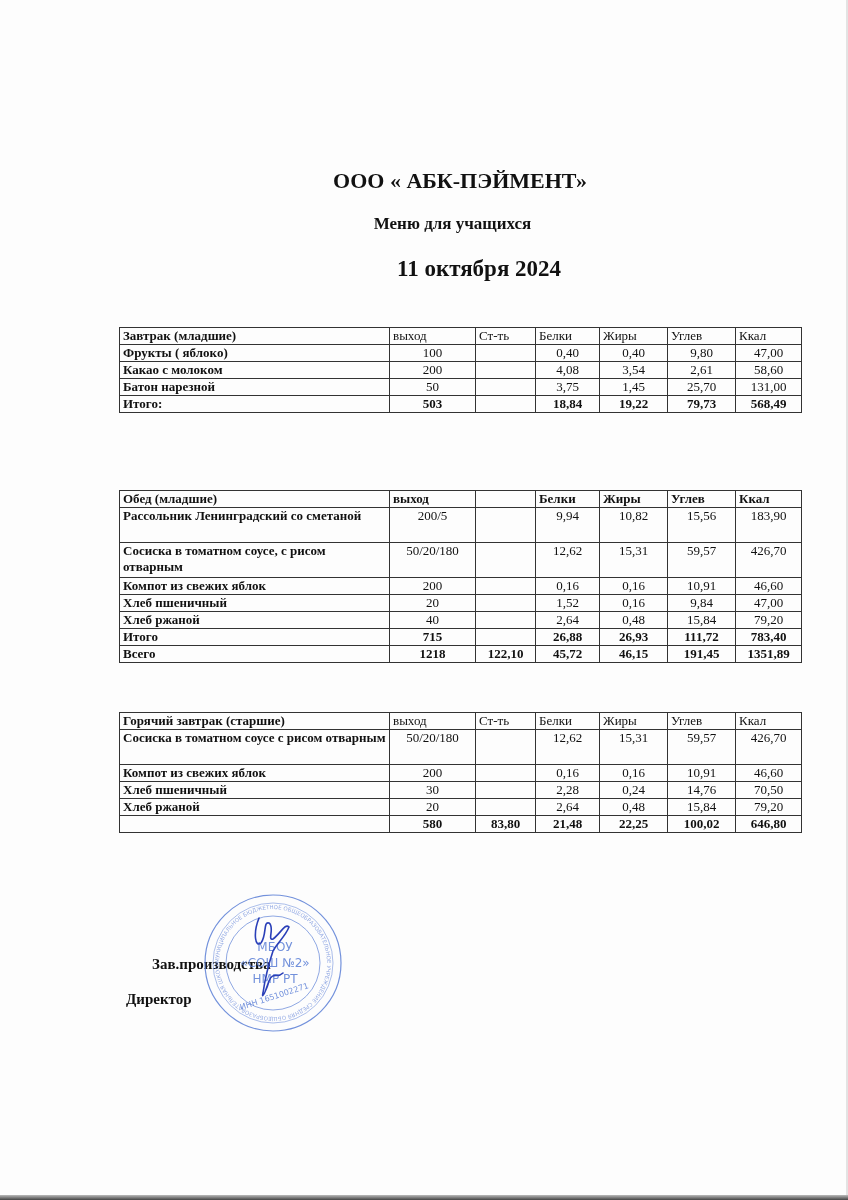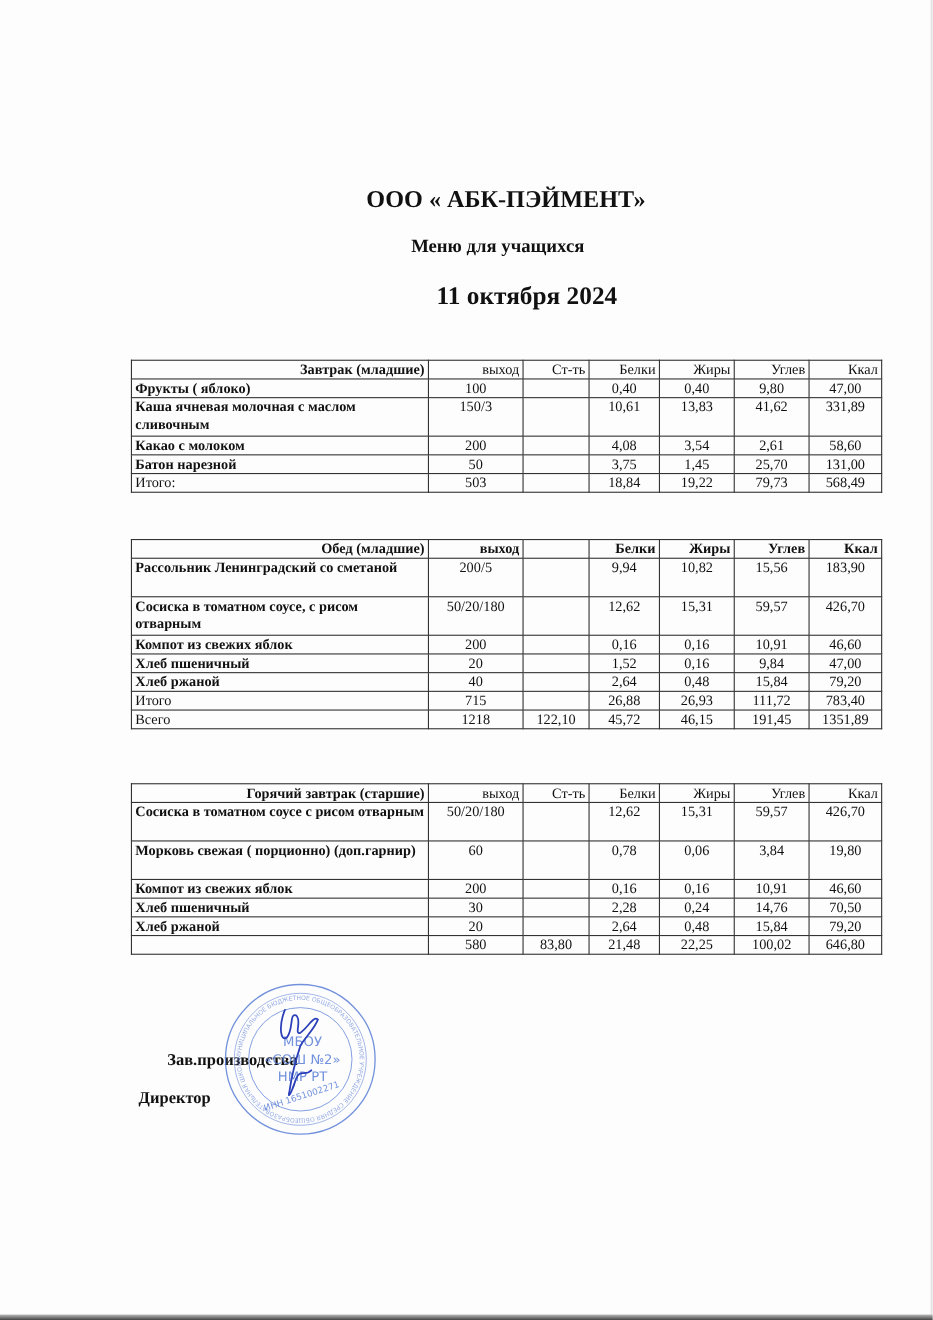--- a/index.html
+++ b/index.html
@@ -10,25 +10,25 @@
       color: #111;
     }
     .scan-edge-bottom { position: absolute; left: 0; right: 0; top: 1195px; height: 5px; background: linear-gradient(#bbb, #444); }
     .scan-edge-right { position: absolute; top: 0; bottom: 5px; right: 0; width: 2px; background: #e3e3e3; }
     .title { position: absolute; top: 168px; left: 0; width: 848px; padding-left: 72px; box-sizing: border-box; text-align: center; font-weight: bold; font-size: 22px; }
     .subtitle { position: absolute; top: 214px; left: 0; width: 848px; padding-left: 57px; box-sizing: border-box; text-align: center; font-weight: bold; font-size: 17px; }
     .date { position: absolute; top: 256px; left: 0; width: 848px; padding-left: 110px; box-sizing: border-box; text-align: center; font-weight: bold; font-size: 23px; }
 
     table.menu { position: absolute; left: 119px; width: 682px; border-collapse: collapse; table-layout: fixed; font-size: 13px; }
     table.menu td, table.menu th { border: 1px solid #333; padding: 0 3px; height: 16px; line-height: 16px; vertical-align: top; }
-    table.menu th { font-weight: normal; text-align: right; }
+    table.menu th { font-weight: normal; text-align: left; }
     table.menu th.name-h { font-weight: bold; }
     table.menu td.name { font-weight: bold; text-align: left; line-height: 16px; }
     table.menu td.num { text-align: center; }
-    table.menu tr.total td { font-weight: normal; }
+    table.menu tr.total td { font-weight: bold; }
     table.menu tr.tall td { height: 34px; }
     table.menu.bold-head th { font-weight: bold; }
     col.c0 { width: 270px; } col.c1 { width: 86px; } col.c2 { width: 60px; }
     col.c3 { width: 64px; } col.c4 { width: 68px; } col.c5 { width: 68px; } col.c6 { width: 66px; }
 
     #t1 { top: 327px; }
     #t2 { top: 490px; }
     #t3 { top: 712px; }
 
     .sig { position: absolute; font-weight: bold; font-size: 15px; }
@@ -70,29 +70,20 @@
   </thead>
   <tbody>
       <tr>
         <td class="name">Фрукты ( яблоко)</td>
         <td class="num">100</td>
         <td class="num"></td>
         <td class="num">0,40</td>
         <td class="num">0,40</td>
         <td class="num">9,80</td>
         <td class="num">47,00</td>
-      </tr>
-      <tr class="tall">
-        <td class="name">Каша ячневая молочная с маслом сливочным</td>
-        <td class="num">150/3</td>
-        <td class="num"></td>
-        <td class="num">10,61</td>
-        <td class="num">13,83</td>
-        <td class="num">41,62</td>
-        <td class="num">331,89</td>
       </tr>
       <tr>
         <td class="name">Какао с молоком</td>
         <td class="num">200</td>
         <td class="num"></td>
         <td class="num">4,08</td>
         <td class="num">3,54</td>
         <td class="num">2,61</td>
         <td class="num">58,60</td>
       </tr>
@@ -229,29 +220,20 @@
   <tbody>
       <tr class="tall">
         <td class="name">Сосиска в томатном соусе с рисом отварным</td>
         <td class="num">50/20/180</td>
         <td class="num"></td>
         <td class="num">12,62</td>
         <td class="num">15,31</td>
         <td class="num">59,57</td>
         <td class="num">426,70</td>
       </tr>
-      <tr class="tall">
-        <td class="name">Морковь свежая ( порционно) (доп.гарнир)</td>
-        <td class="num">60</td>
-        <td class="num"></td>
-        <td class="num">0,78</td>
-        <td class="num">0,06</td>
-        <td class="num">3,84</td>
-        <td class="num">19,80</td>
-      </tr>
       <tr>
         <td class="name">Компот из свежих яблок</td>
         <td class="num">200</td>
         <td class="num"></td>
         <td class="num">0,16</td>
         <td class="num">0,16</td>
         <td class="num">10,91</td>
         <td class="num">46,60</td>
       </tr>
       <tr>

